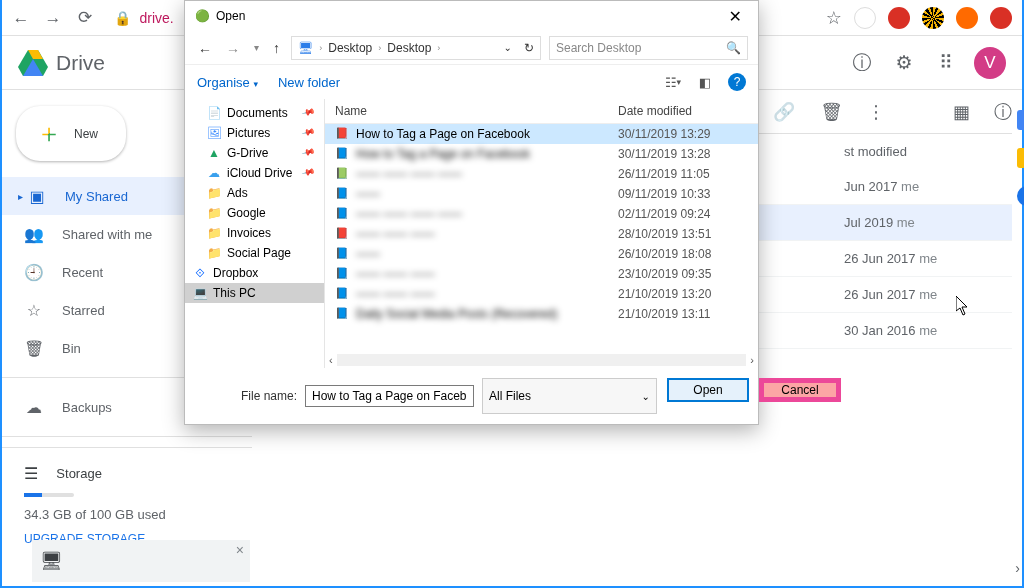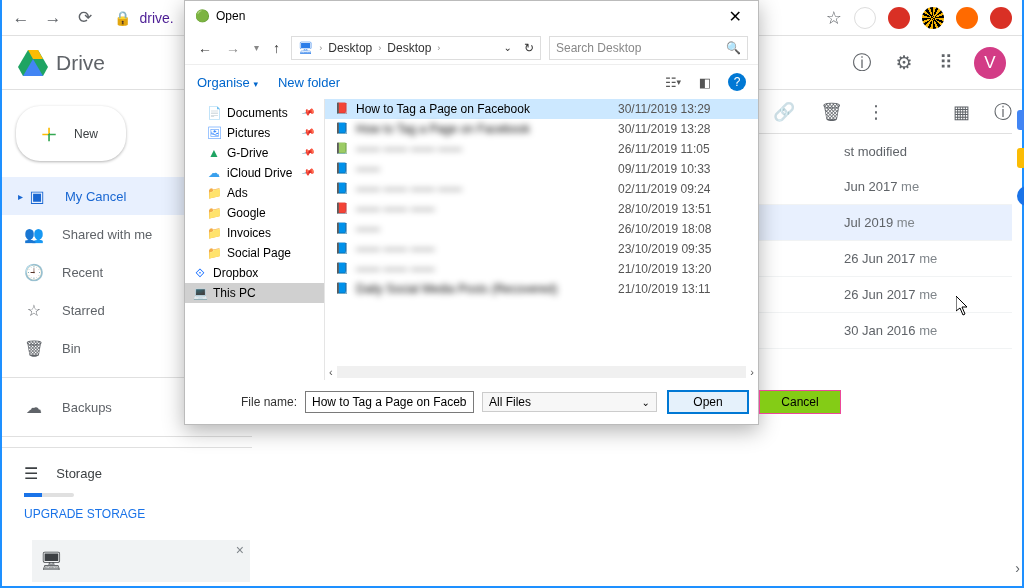--- a/index.html
+++ b/index.html
@@ -5,21 +5,21 @@
 * { margin:0; padding:0; box-sizing:border-box; font-family:"Segoe UI",Arial,sans-serif; }
 body { width:1024px; height:588px; background:#1e90ff; overflow:hidden; position:relative; }
 
 
 .browser { position:absolute; top:0; left:2px; right:2px; bottom:2px; background:#fff; }
 .browser-bar { height:36px; display:flex; align-items:center; padding:0 10px; gap:12px; border-bottom:1px solid #e0e0e0; }
 .nav-arrows { display:flex; gap:14px; }
 .nav-ico { width:18px; height:18px; color:#5f6368; cursor:pointer; display:flex; align-items:center; justify-content:center; font-size:17px; }
 .addr-box { display:flex; align-items:center; gap:8px; margin-left:8px; flex:0 0 auto; }
 .lock-ico { color:#5f6368; font-size:14px; }
-.url { color:#4c1d95; font-size:14px; }
+.url { color:#be185d; font-size:14px; }
 .bar-spacer { flex:1; }
 .ext-ico { width:22px; height:22px; border-radius:50%; cursor:pointer; }
 .star-ico { color:#5f6368; font-size:18px; }
 .bar-icons { display:flex; gap:12px; align-items:center; }
 
 
 .drive-hdr { height:54px; display:flex; align-items:center; padding:0 16px; border-bottom:1px solid #e0e0e0; }
 .drive-logo { display:flex; align-items:center; gap:8px; }
 .drive-triangle { width:30px; height:26px; position:relative; }
 .drive-name { font-size:21px; color:#5f6368; }
@@ -98,23 +98,23 @@
 .list-row { display:flex; align-items:center; padding:3px 10px; gap:7px; }
 .list-row.sel { background:#cce8ff; }
 .li-ico { width:14px; height:14px; font-size:11px; }
 .li-name { flex:1; white-space:nowrap; overflow:hidden; }
 .li-date { width:130px; color:#555; }
 
 .dlg-foot { padding:10px 12px; display:flex; gap:10px; }
 .fn-row { display:flex; align-items:center; gap:8px; font-size:12px; }
 .fn-lbl { width:100px; text-align:right; color:#333; }
 .fn-input { flex:1; height:22px; border:1px solid #7a7a7a; padding:0 6px; font-size:12px; }
-.fn-filter { width:175px; height:20px; border:1px solid #ccc; background:#f7f7f7; padding:0 6px; font-size:12px; display:flex; align-items:center; justify-content:space-between; }
+.fn-filter { width:175px; height:36px; border:1px solid #ccc; background:#f7f7f7; padding:0 6px; font-size:12px; display:flex; align-items:center; justify-content:space-between; }
 .btn-row { display:flex; justify-content:flex-end; gap:10px; }
-.btn { width:82px; height:24px; border:1px solid #ec4899; background:#84cc16; font-size:12px; cursor:pointer; }
+.btn { width:82px; height:24px; border:5px solid #ec4899; background:#fca5a5; font-size:12px; cursor:pointer; }
 .btn.primary { border:2px solid #0078d4; background:#e5f1fb; }
 
 .cursor { position:absolute; left:956px; top:296px; width:14px; height:20px; z-index:300; pointer-events:none; }
 .cursor svg { width:100%; height:100%; }
 </style>
 </head>
 <body>
 
 <div class="browser">
 
@@ -160,21 +160,21 @@
   <div class="drive-body">
     <div class="sidebar">
       <div class="new-btn">
         <span class="plus">＋</span>
         <span class="new-lbl">New</span>
       </div>
       <div id="side-items">
           <div class="side-item active">
             <span class="side-arrow">▸</span>
             <span class="side-icon">▣</span>
-            <span>My Cancel</span>
+            <span>My Shared</span>
           </div>
           <div class="side-item">
             <span class="side-icon">👥</span>
             <span>Shared with me</span>
           </div>
           <div class="side-item">
             <span class="side-icon">🕘</span>
             <span>Recent</span>
           </div>
           <div class="side-item">
@@ -194,20 +194,21 @@
         </div>
       <div class="storage-div"></div>
       <div class="storage-block">
         <div class="storage-title">
             <span style="font-size:16px">☰</span>
             <span>Storage</span>
           </div>
         <div class="storage-bar">
             <div class="storage-fill"></div>
           </div>
+        <div class="storage-txt">34.3 GB of 100 GB used</div>
         <div class="upgrade">UPGRADE STORAGE</div>
       </div>
     </div>
 
     <div class="main">
       <div class="toolbar">
         <span class="tb-icon" style="opacity:.4">🔗</span>
         <span class="tb-icon">🗑</span>
         <span class="tb-icon">⋮</span>
         <span style="width:20px"></span>
@@ -343,20 +344,24 @@
         <div class="tree-item lv0">
           <span class="tree-ico" style="color: rgb(0, 97, 255);">⟐</span>
           <span>Dropbox</span>
         </div>
         <div class="tree-item sel lv0">
           <span class="tree-ico" style="color: rgb(43, 125, 233);">💻</span>
           <span>This PC</span>
         </div>
       </div>
     <div class="dlg-list">
+      <div class="list-head">
+        <div class="lh-name">Name</div>
+        <div class="lh-date">Date modified</div>
+      </div>
       <div class="list-scroll" id="file-list">
           <div class="list-row sel">
             <span class="li-ico">📕</span>
             <span class="li-name">How to Tag a Page on Facebook</span>
             <span class="li-date">30/11/2019 13:29</span>
           </div>
           <div class="list-row">
             <span class="li-ico">📘</span>
             <span class="li-name blur">How to Tag a Page on Facebook</span>
             <span class="li-date">30/11/2019 13:28</span>

